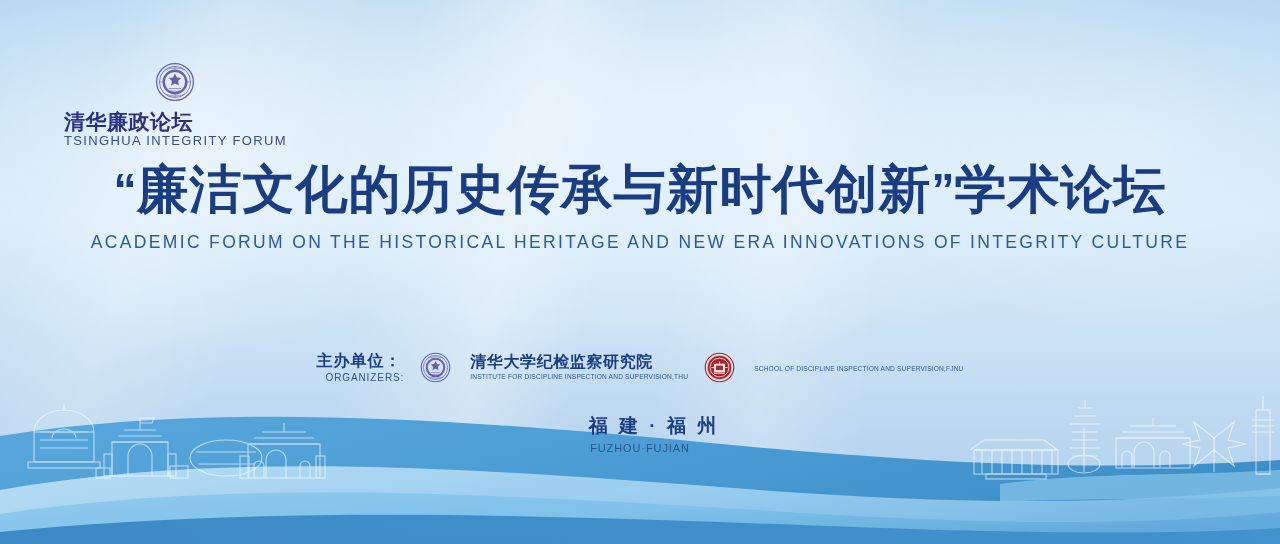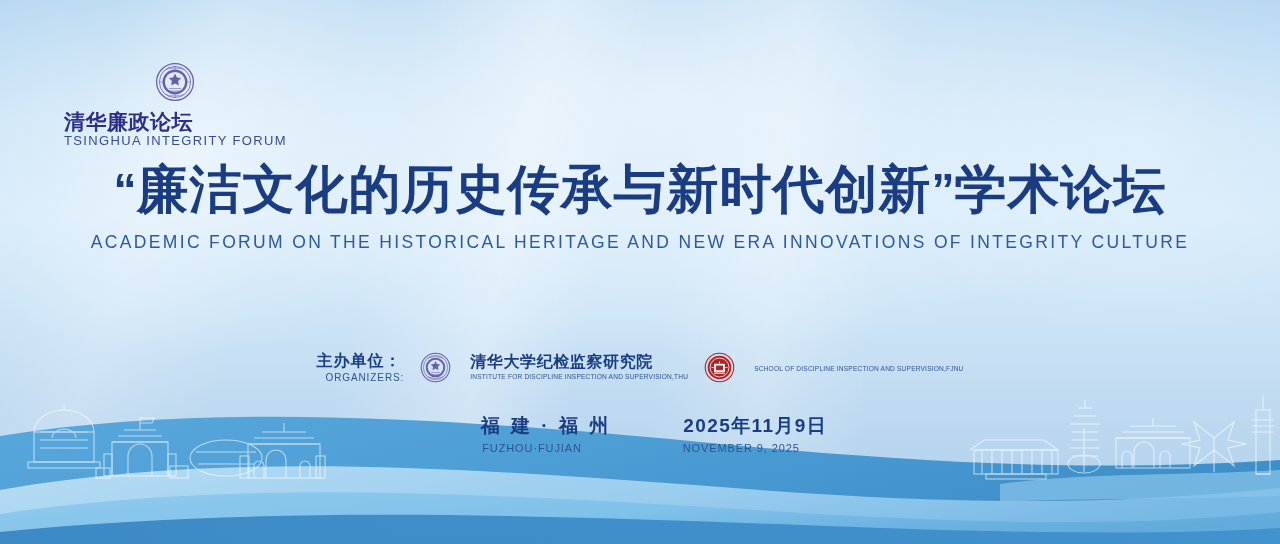--- a/index.html
+++ b/index.html
@@ -281,19 +281,15 @@
       </span>
     </div>
 
   </div>
 
   <div class="placedate">
     <div class="pd pd-place">
       <span class="pd-cn">福 建 · 福 州</span>
       <span class="pd-en">FUZHOU·FUJIAN</span>
     </div>
-    <div class="pd pd-date">
-      <span class="pd-cn">2025年11月9日</span>
-      <span class="pd-en">NOVEMBER 9, 2025</span>
-    </div>
   </div>
 
 </div>
 
 </body></html>

